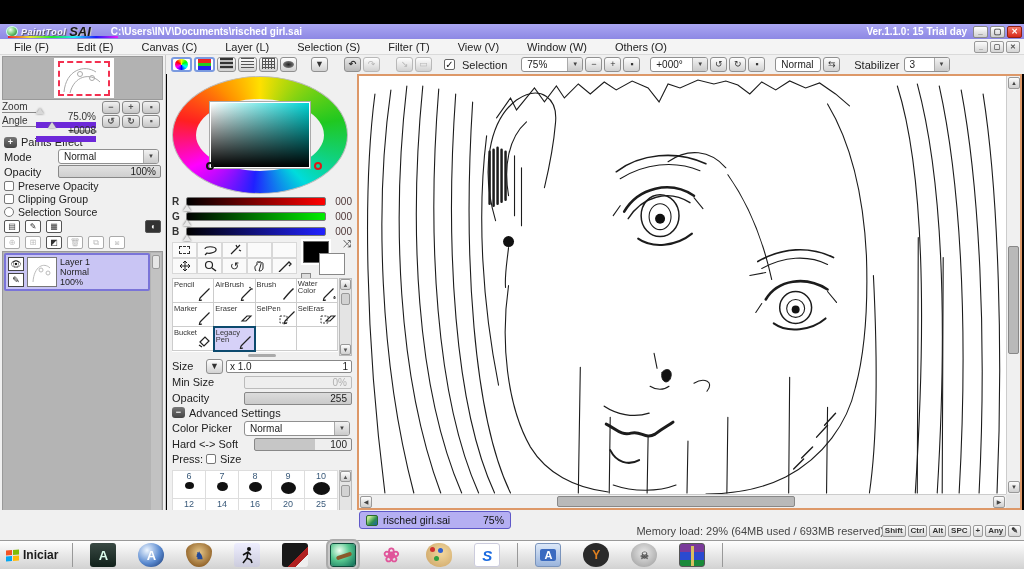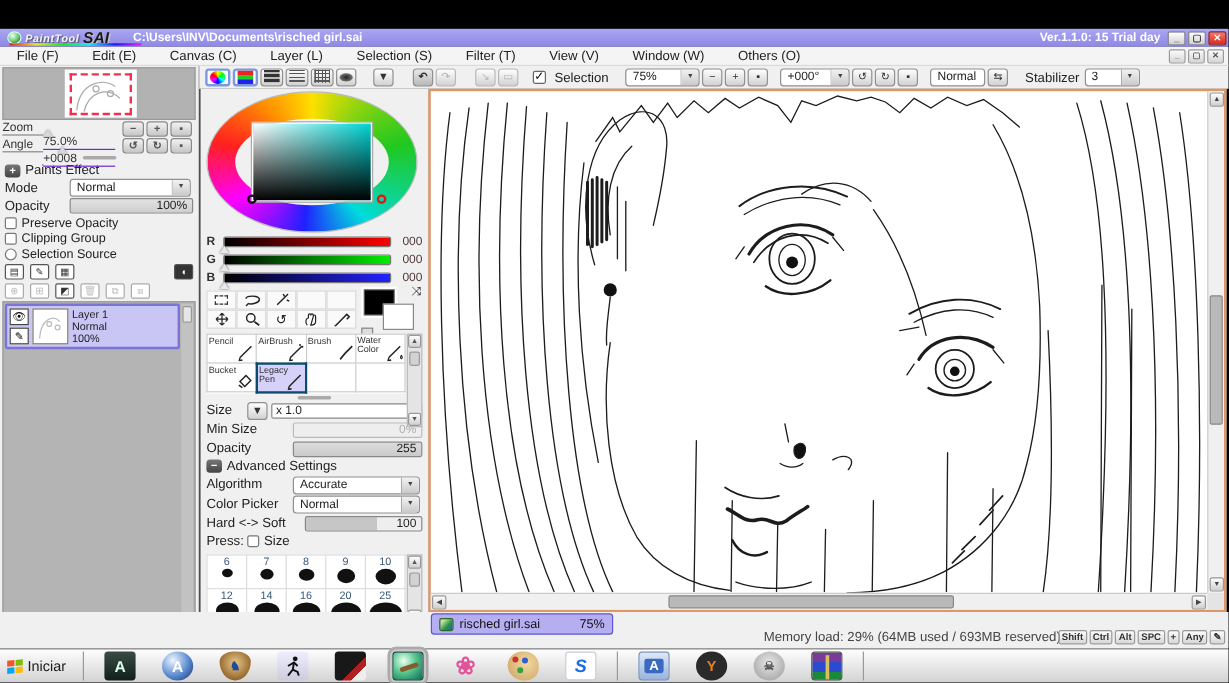--- a/index.html
+++ b/index.html
@@ -58,21 +58,21 @@
   .blob-ic { width:11px; height:7px; display:inline-block; border-radius:50%; background:radial-gradient(#222,#999); margin-top:3px;}
   .sep8 { width:14px; }
 
   
   .leftcol { position:absolute; left:0; top:55px; width:166px; height:485px; background:#f0f0f0; border-right:1px solid #c8c8c8;}
   .navigator { position:relative; margin:1px 2px 0 2px; height:44px; background:#b2b2b2; border:1px solid #999; }
   .nav-thumb { position:absolute; left:51px; top:1px; width:60px; height:40px; background:#fff; }
   .nav-sel { position:absolute; left:4px; top:3px; right:4px; bottom:2px; border:2px dashed #f33050; }
   .slider-row { display:flex; align-items:center; height:14px; padding:0 2px; position:relative;}
   .slider-lab { font-size:10px; color:#333; width:34px; border-bottom:1px solid #888; }
-  .slider-val { font-size:10px; color:#333; width:60px; border-bottom:1px solid #6d28d9;margin-top:24px; }
+  .slider-val { font-size:10px; color:#333; width:60px; text-align:right; border-bottom:6px solid #6d28d9;margin-top:24px; }
   .tri { width:0; height:0; border-left:4px solid transparent; border-right:4px solid transparent;
     border-bottom:6px solid #d8d8d8; position:absolute; top:8px; filter:drop-shadow(0 0 1px #777);}
   .nav-btns { display:flex; margin-left:4px; }
   .sq-btn { width:18px; height:13px; margin-left:2px; border:1px solid #888; border-radius:3px;
     background:linear-gradient(#f2f2f2,#c6c6c6); font-size:9px; font-weight:bold; text-align:center; line-height:11px; color:#555;}
   .panel-handle { width:28px; height:3px; background:#aaa; margin:2px auto; border-radius:2px;}
   .fx-head { display:flex; align-items:center; gap:4px; padding:1px 4px; }
   .fx-btn { width:13px; height:11px; background:linear-gradient(#777,#444); border-radius:3px; color:#fff;
     font-size:9px; line-height:10px; text-align:center; font-weight:bold;}
   .fx-title { font-size:11px; color:#222; }
@@ -176,21 +176,21 @@
   .keys { position:absolute; right:3px; top:15px; display:flex; gap:2px; }
   .key { font-size:8px; font-weight:bold; color:#333; border:1px solid #999; border-radius:2px;
     background:linear-gradient(#fcfcfc,#d8d8d8); padding:1px 2px; line-height:8px;}
 
   
   .taskbar { position:absolute; left:0; top:540px; width:1024px; height:29px;
     background:linear-gradient(#fefefe,#d2d2d2); border-top:1px solid #999; display:flex; align-items:center;}
   .startbtn { display:flex; align-items:center; gap:4px; padding:0 8px 0 6px; height:100%; }
   .winflag { width:13px; height:11px; display:grid; grid-template-columns:6px 6px; grid-template-rows:5px 5px; gap:1px; transform:skewY(-5deg);}
   .winflag i { display:block; } .wf1{background:#f35325}.wf2{background:#81bc06}.wf3{background:#05a6f0}.wf4{background:#ffba08}
-  .start-label { font-size:12px; font-weight:normal; color:#1a1a1a; }
+  .start-label { font-size:12px; font-weight:bold; color:#1a1a1a; }
   .tsep { width:1px; height:24px; background:#999; margin:0 6px; }
   .appicon { width:26px; height:24px; margin:0 11px; border-radius:3px; position:relative;
     display:flex; align-items:center; justify-content:center; font-weight:bold; font-size:13px; }
   .appicon.activebox { outline:2px solid #aaa; outline-offset:2px; background-clip:padding-box; box-shadow:0 0 0 4px #c8c8c8; }
   .ic-a1 { background:linear-gradient(#3a4a44,#10201a); color:#dfe; }
   .ic-a2 { background:radial-gradient(circle at 35% 30%, #eef6ff, #5a8ad0 55%, #14306a); color:#fff; border-radius:50%;}
   .ic-shield { background:radial-gradient(circle at 50% 40%, #e8c88a, #8a5a20 80%); border-radius:45% 45% 50% 50% / 35% 35% 65% 65%; color:#224a9a; font-size:10px;}
   .ic-run { background:linear-gradient(#eef,#ccd); color:#111; }
   .ic-art { background:linear-gradient(135deg,#181818 60%, #b02020 60% 75%, #eee 75%); }
   .ic-sai { background:radial-gradient(circle at 35% 30%, #f0fff0, #58c890 45%, #1a7a60 90%); border:1px solid #0e4a3a;}
@@ -512,20 +512,36 @@
                 </svg></td>
           <td><span>Brush</span><svg class="bglyph" width="14" height="15">
                   <path d="M2 13 C5 9 8 6 12 2 L13 3 C9 7 6 10 3 14 Z" fill="#222"></path>
                 </svg></td>
           <td><span style="display:inline-block;width:26px;line-height:7px;">Water Color</span><svg class="bglyph" width="14" height="15">
                   <use href="#sym-pen"></use>
                   <path d="M12.5 10 q1.5 2.5 0 3 q-1.5 -.5 0 -3" fill="none" stroke="#222" stroke-width=".9"></path>
                 </svg></td>
         </tr>
         <tr>
+          <td><span>Marker</span><svg class="bglyph" width="14" height="15">
+                  <use href="#sym-pen"></use>
+                </svg></td>
+          <td><span>Eraser</span><svg class="bglyph" width="14" height="15">
+                  <use href="#sym-eraser"></use>
+                </svg></td>
+          <td><span>SelPen</span><svg class="bglyph" width="16" height="15">
+                  <rect x="1" y="6" width="7" height="7" fill="none" stroke="#222" stroke-dasharray="2 1.4" stroke-width=".9"></rect>
+                  <use href="#sym-pen" transform="translate(4 -1)"></use>
+                </svg></td>
+          <td><span>SelEras</span><svg class="bglyph" width="16" height="15">
+                  <rect x="1" y="6" width="7" height="7" fill="none" stroke="#222" stroke-dasharray="2 1.4" stroke-width=".9"></rect>
+                  <use href="#sym-eraser" transform="translate(4 0)"></use>
+                </svg></td>
+        </tr>
+        <tr>
           <td><span>Bucket</span><svg class="bglyph" width="15" height="15">
                   <use href="#sym-bucket"></use>
                 </svg></td>
           <td class="sel"><span style="display:inline-block;width:28px;line-height:7px;">Legacy Pen</span><svg class="bglyph" width="14" height="15">
                   <use href="#sym-pen"></use>
                 </svg></td>
           <td></td>
           <td></td>
         </tr>
       </tbody>
@@ -550,27 +566,20 @@
       <span class="set-lab">Min Size</span>
       <span class="dis-box">0%</span>
     </div>
     <div class="set-row">
       <span class="set-lab">Opacity</span>
       <span class="val-box">255</span>
     </div>
     <div class="fx-head" style="padding-left:5px">
       <span class="fx-btn">−</span>
       <span class="fx-title">Advanced Settings</span>
-    </div>
-    <div class="set-row">
-      <span class="set-lab">Algorithm</span>
-      <span class="combo" style="flex:1">
-        <span class="val">Accurate</span>
-        <span class="drop" style="margin-left:auto">▼</span>
-      </span>
     </div>
     <div class="set-row">
       <span class="set-lab">Color Picker</span>
       <span class="combo" style="flex:1">
         <span class="val">Normal</span>
         <span class="drop" style="margin-left:auto">▼</span>
       </span>
     </div>
     <div class="set-row">
       <span class="set-lab" style="width:82px">Hard &lt;-&gt; Soft</span>

